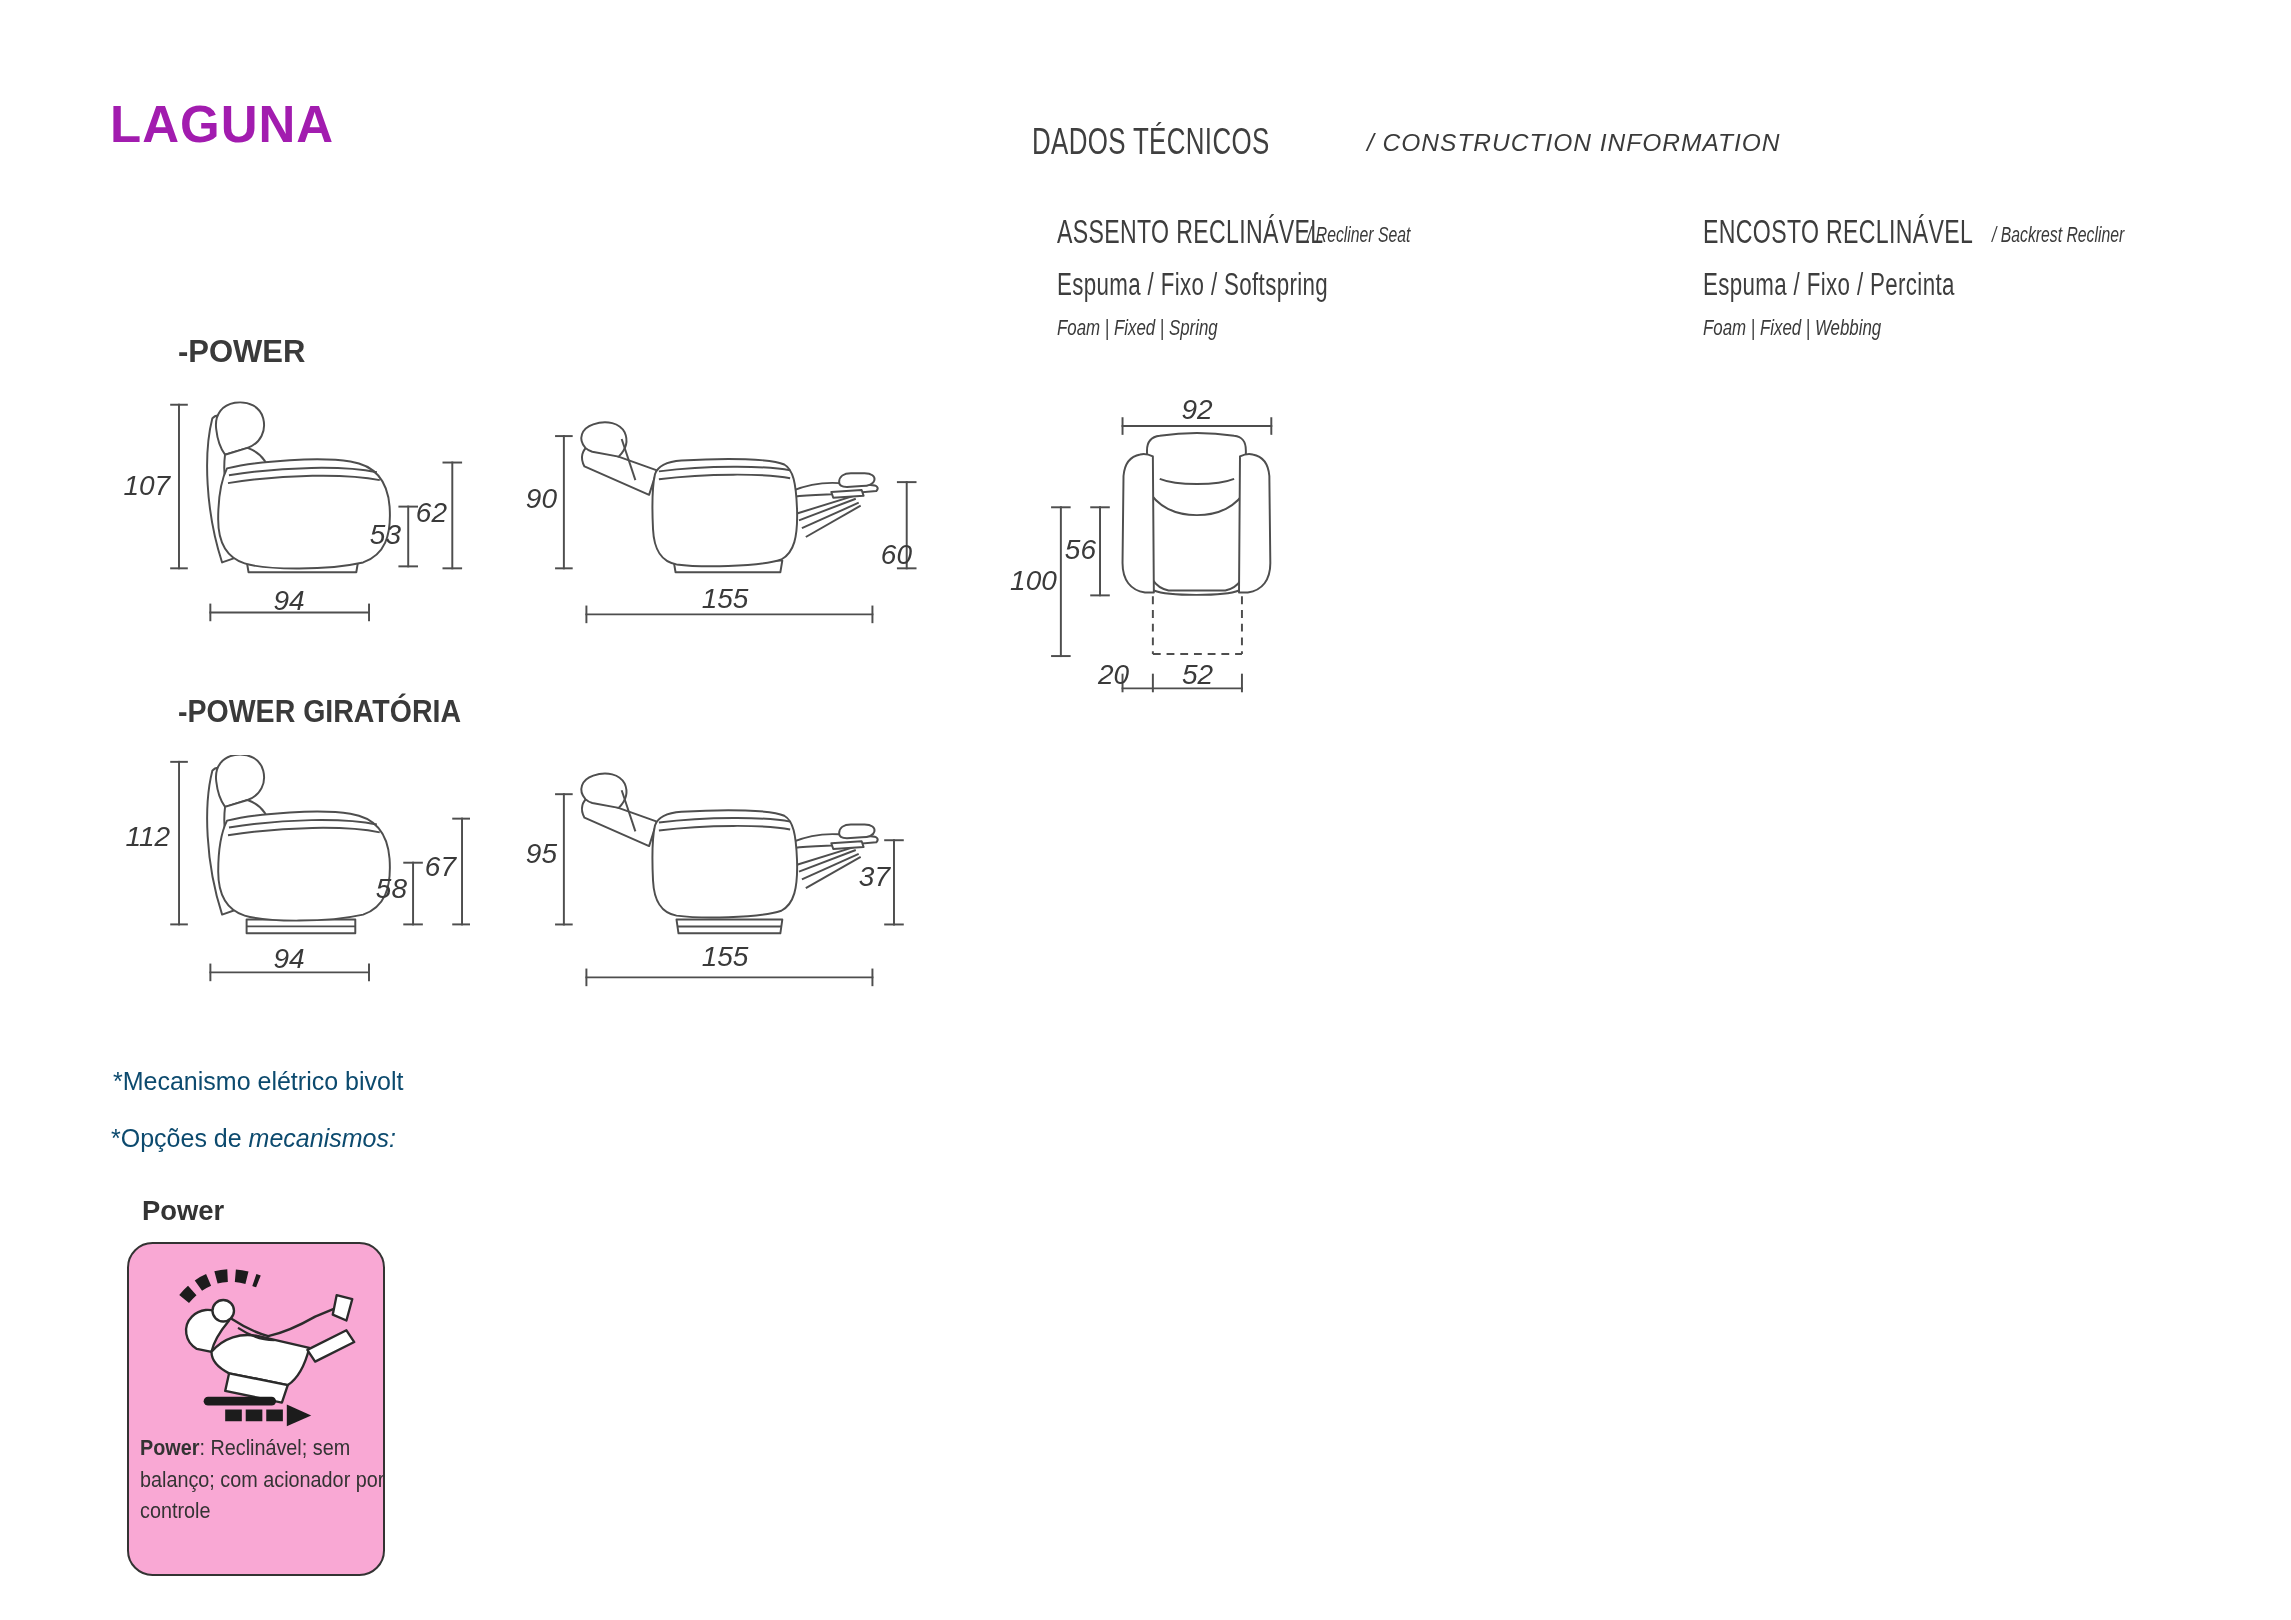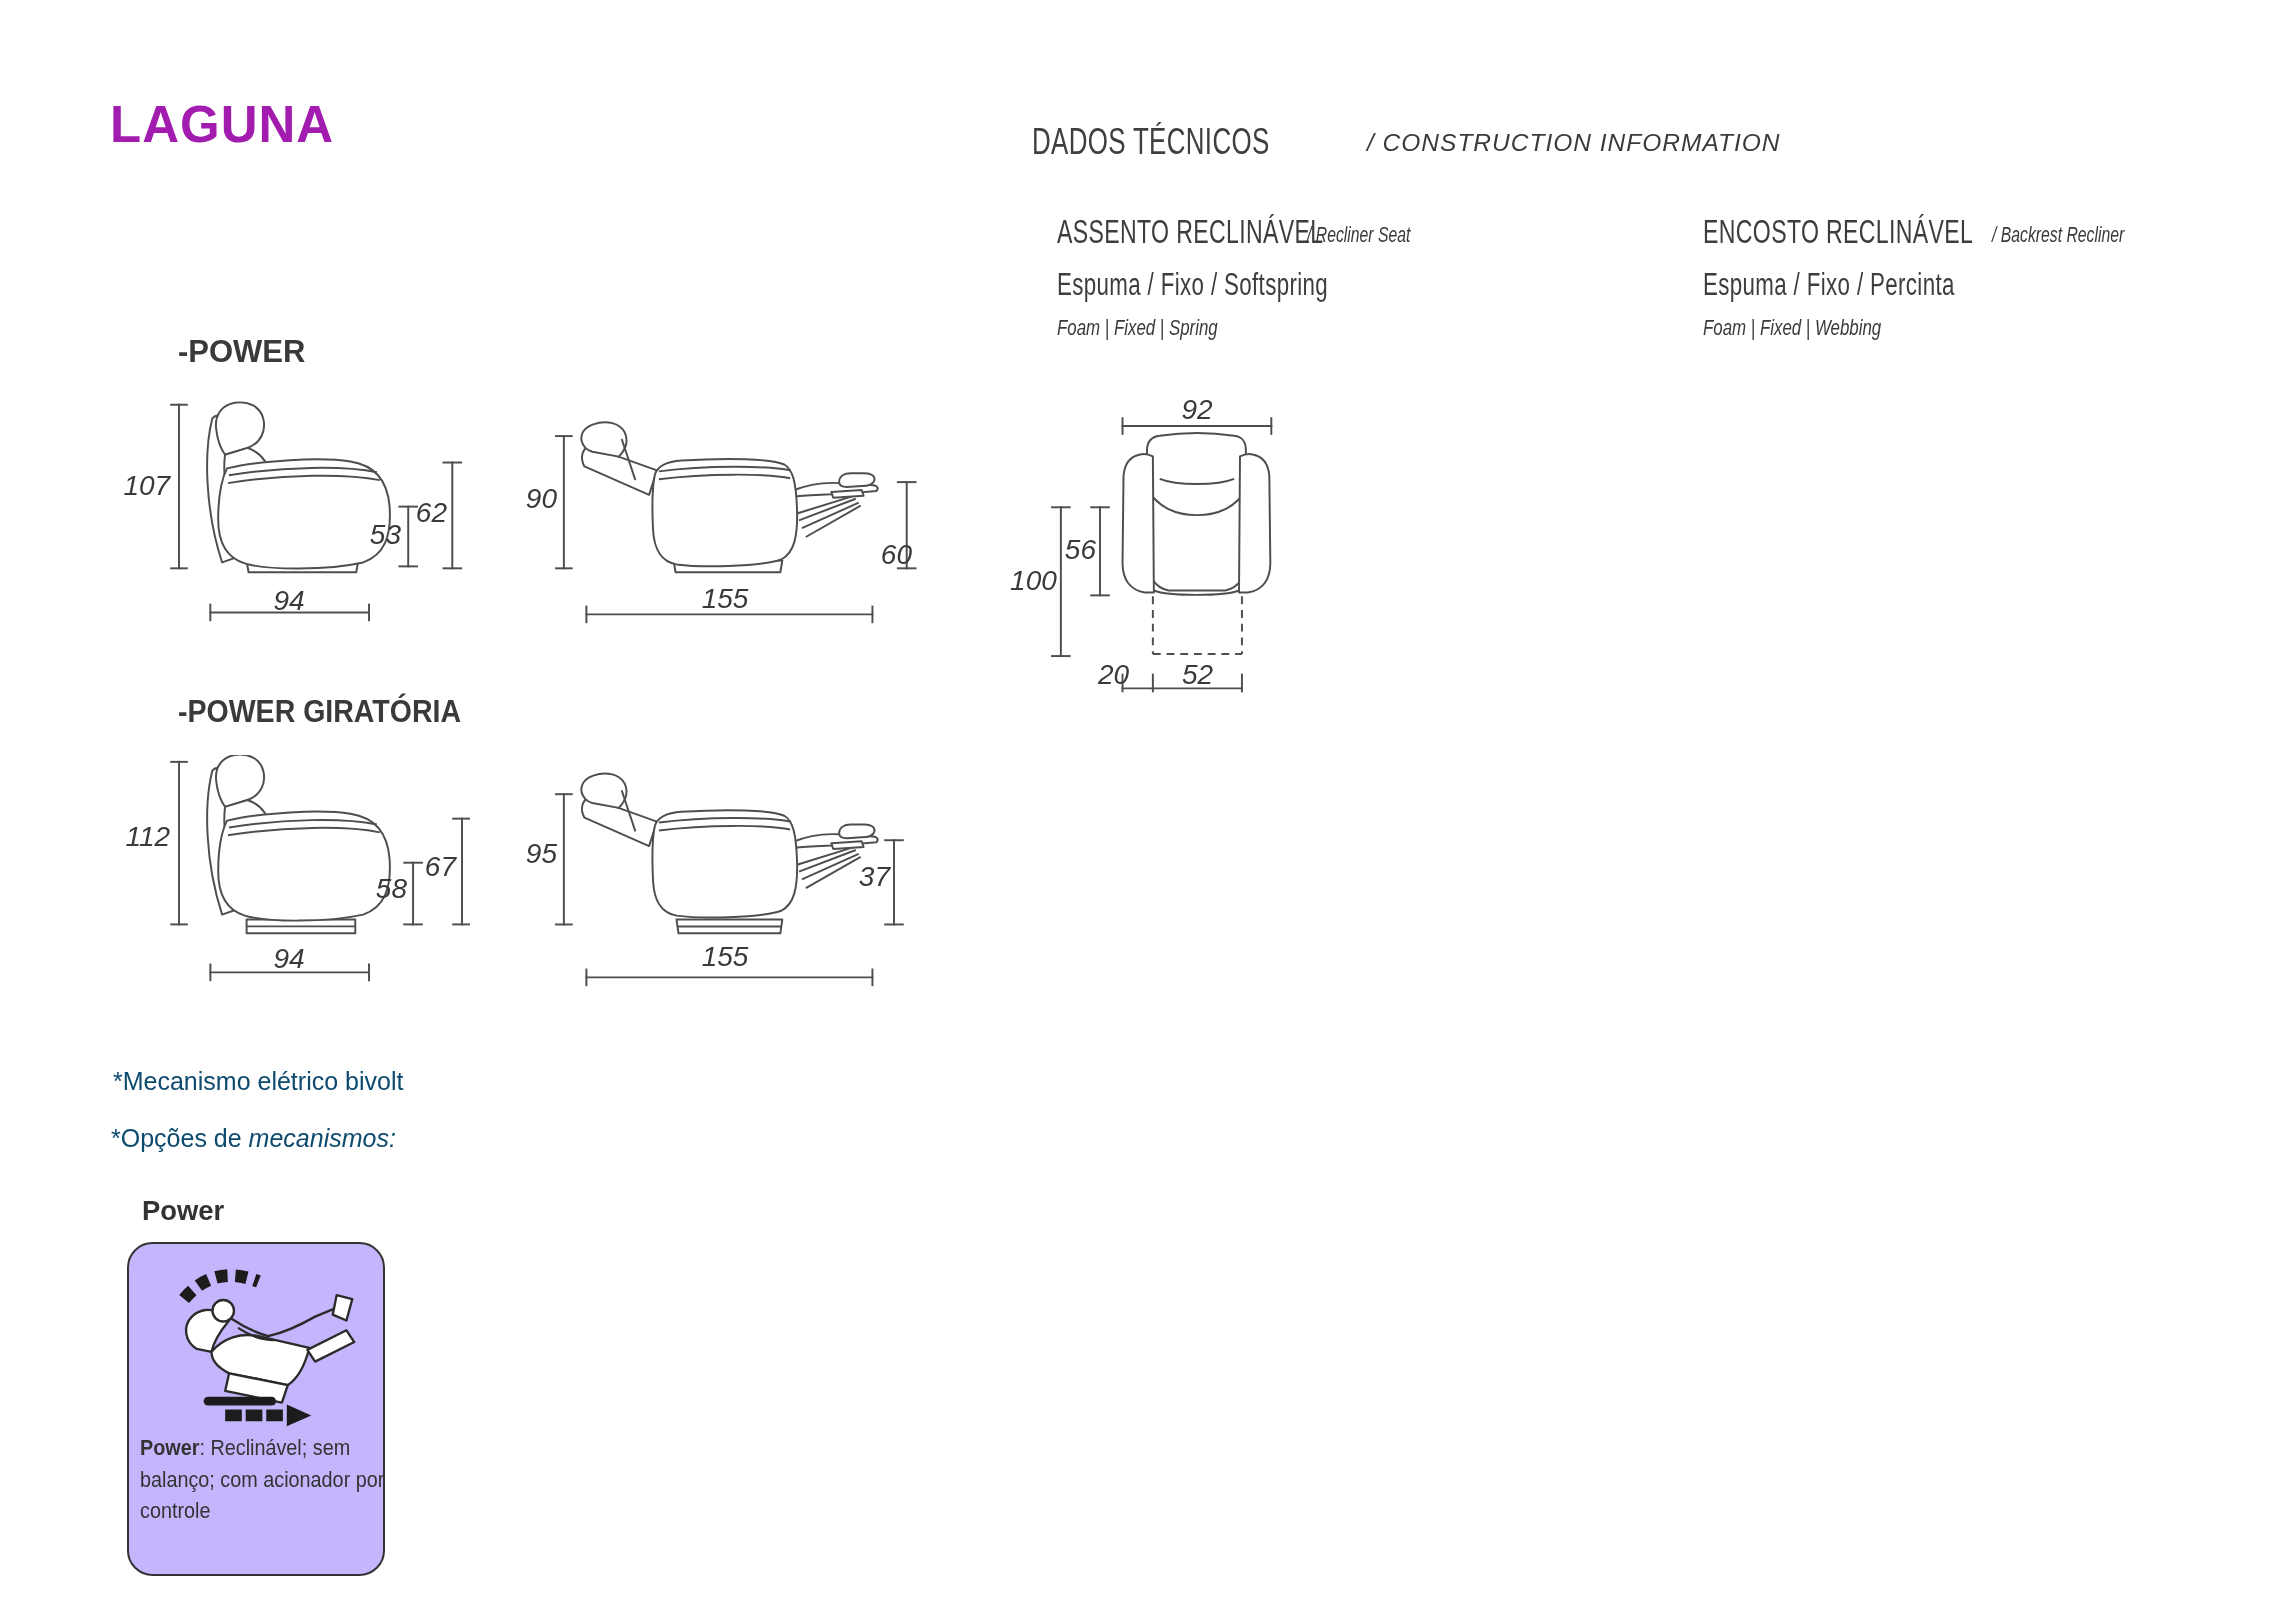--- a/index.html
+++ b/index.html
@@ -24,21 +24,21 @@
   .fig-label { font-size:31px; font-weight:bold; color:#3a3a3a; }
   .note { font-size:25px; color:#0c4a6e; }
   .mech-title { font-size:27.4px; font-weight:bold; color:#333; }
   .fig { position:absolute; }
   .fig svg { position:absolute; left:0; top:0; }
   .dim { position:absolute; font-size:28px; color:#3a3a3a; line-height:1;font-style:italic; }
   .ar { text-align:right; }
   .ac { text-align:center; }
   .mech-box {
     position:absolute; left:127px; top:1242px; width:258px; height:334px;
-    border:2.5px solid #333; border-radius:25.5px; box-sizing:border-box; background:#c4b5fd;
+    border:2.5px solid #333; border-radius:25.5px; box-sizing:border-box; background:#f9a8d4;
   }
   .mech-text {
     position:absolute; left:10.8px; top:188px; width:294px;
     font-size:22.5px; line-height:1.4; color:#333;
     transform:scaleX(0.88); transform-origin:0 0;
   }
   .mech-text b { font-weight:bold; }
 </style>
 </head>
 <body>

